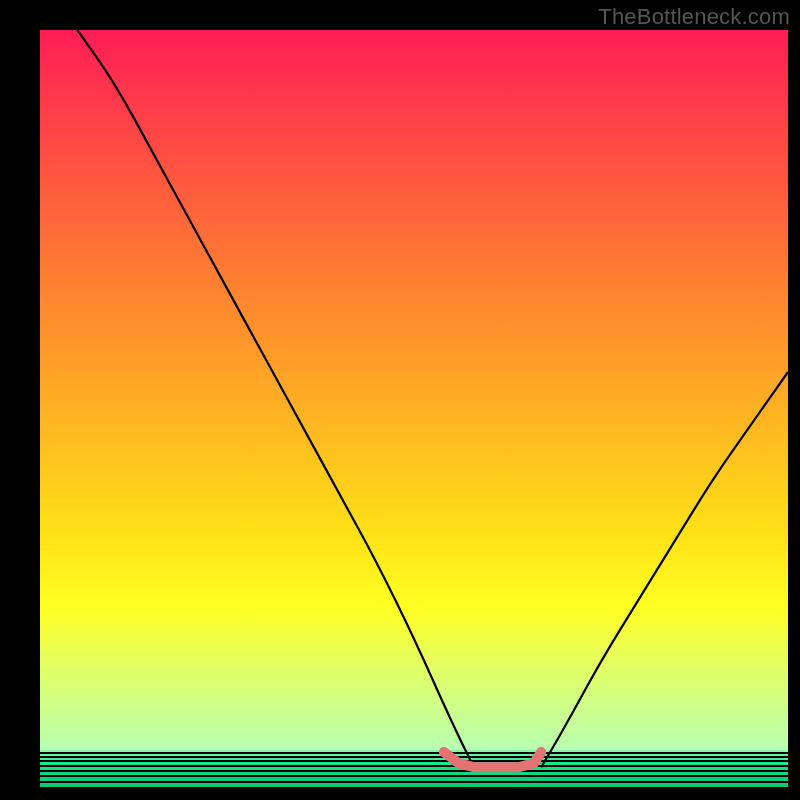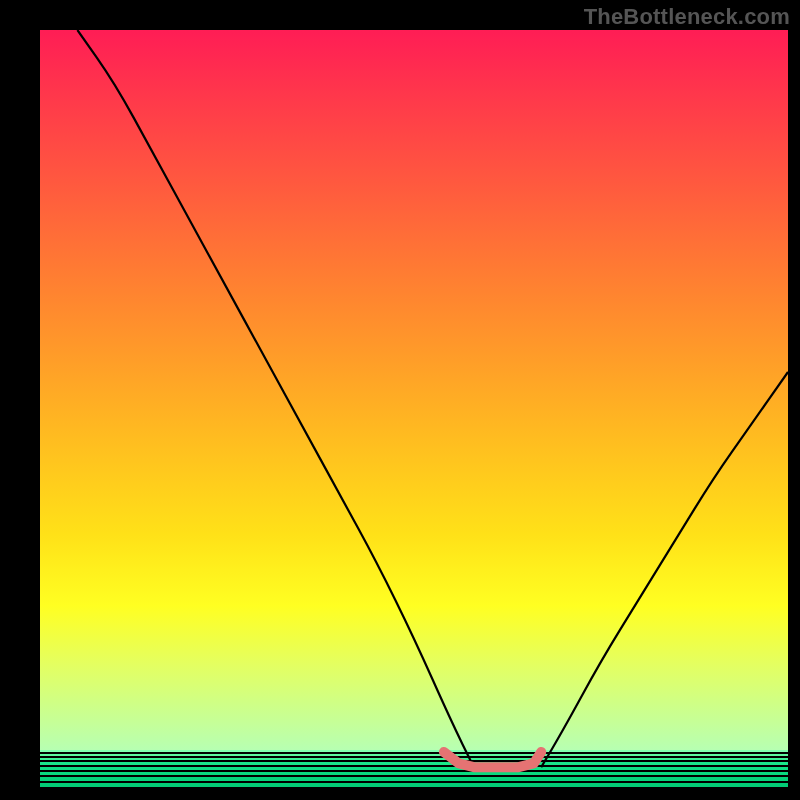--- a/index.html
+++ b/index.html
@@ -16,21 +16,21 @@
     width: 800px;
     height: 800px;
     background: #000;
   }
   .watermark {
     position: absolute;
     top: 4px;
     right: 10px;
     color: #555;
     font-size: 22px;
-    font-weight: 700;
+    font-weight: 400;
     letter-spacing: 0.2px;
     z-index: 30;
   }
   .plot {
     position: absolute;
     left: 40px;
     top: 30px;
     width: 748px;
     height: 760px;
     overflow: hidden;

